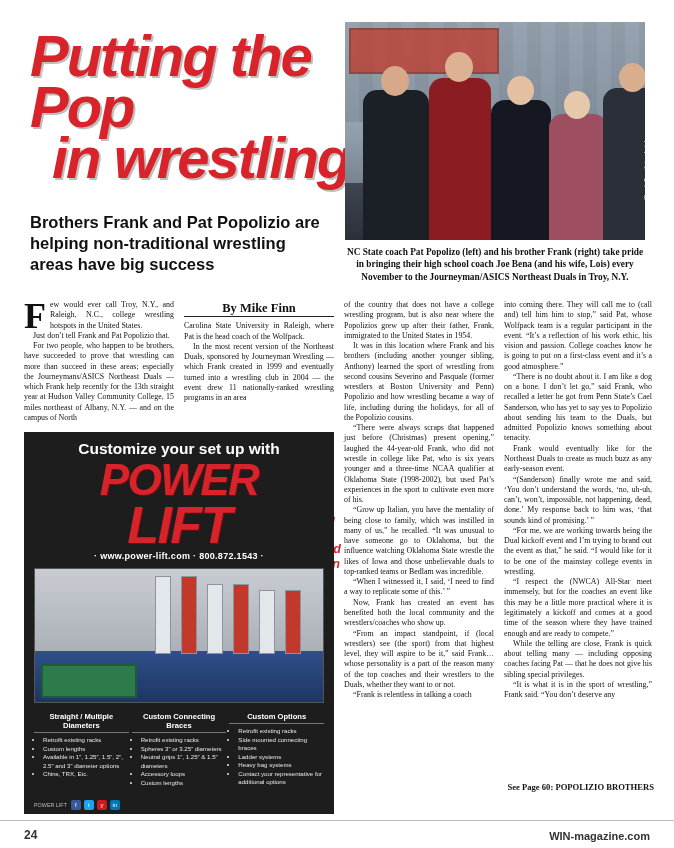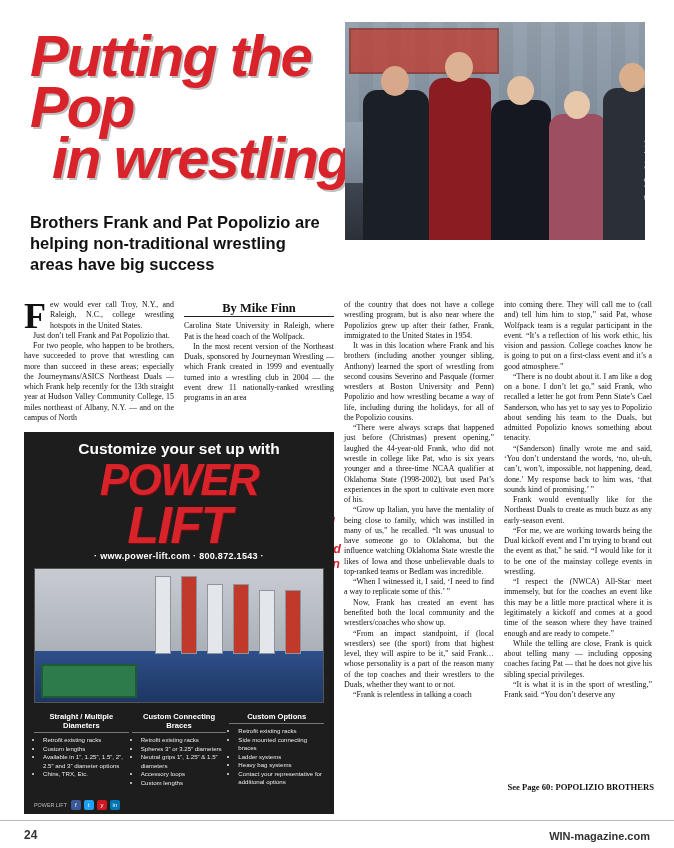--- a/index.html
+++ b/index.html
@@ -243,20 +243,21 @@
         <div class="head"></div>
       </div>
     <div class="person p4">
         <div class="head"></div>
       </div>
     <div class="person p5">
         <div class="head"></div>
       </div>
     <div class="photo-credit">(Frank Popolizio photo)</div>
   </div>
+  <div class="photo-caption">NC State coach Pat Popolizo (left) and his brother Frank (right) take pride in bringing their high school coach Joe Bena (and his wife, Lois) every November to the Journeyman/ASICS Northeast Duals in Troy, N.Y.</div>
 
   <div class="col col1">
     <p class="first"><span class="dropcap">F</span><span>ew would ever call Troy, N.Y., and Raleigh, N.C., college wrestling hotspots in the United States.</span></p>
     <p>Just don’t tell Frank and Pat Popolizio that.</p>
     <p>For two people, who happen to be brothers, have succeeded to prove that wrestling can more than succeed in these areas; especially the Journeymans/ASICS Northeast Duals — which Frank help recently for the 13th straight year at Hudson Valley Community College, 15 miles northeast of Albany, N.Y. — and on the campus of North</p>
   </div>
 
   <div class="col col2">
     <p class="byline">By Mike Finn</p>
     <div class="rule"></div>
@@ -271,22 +272,22 @@
     <p>“Grow up Italian, you have the mentality of being close to family, which was instilled in many of us,” he recalled. “It was unusual to have someone go to Oklahoma, but the influence watching Oklahoma State wrestle the likes of Iowa and those unbelievable duals to top-ranked teams or Bedlam was incredible.</p>
     <p>“When I witnessed it, I said, ‘I need to find a way to replicate some of this.’ ”</p>
     <p>Now, Frank has created an event has benefited both the local community and the wrestlers/coaches who show up.</p>
     <p>“From an impact standpoint, if (local wrestlers) see (the sport) from that highest level, they will aspire to be it,” said Frank… whose personality is a part of the reason many of the top coaches and their wrestlers to the Duals, whether they want to or not.</p>
     <p>“Frank is relentless in talking a coach</p>
   </div>
 
   <div class="col col4">
     <p class="first">into coming there. They will call me to (call and) tell him him to stop,” said Pat, whose Wolfpack team is a regular participant in the event. “It’s a reflection of his work ethic, his vision and passion. College coaches know he is going to put on a first-class event and it’s a good atmosphere.”</p>
     <p>“There is no doubt about it. I am like a dog on a bone. I don’t let go,” said Frank, who recalled a letter he got from Penn State’s Cael Sanderson, who has yet to say yes to Popolizio about sending his team to the Duals, but admitted Popolizio knows something about tenacity.</p>
+    <p>Frank would eventually like for the Northeast Duals to create as much buzz as any early-season event.</p>
     <p>“(Sanderson) finally wrote me and said, ‘You don’t understand the words, ‘no, uh-uh, can’t, won’t, impossible, not happening, dead, done.’ My response back to him was, ‘that sounds kind of promising.’ ”</p>
-    <p>Frank would eventually like for the Northeast Duals to create as much buzz as any early-season event.</p>
     <p>“For me, we are working towards being the Dual kickoff event and I’m trying to brand out the event as that,” he said. “I would like for it to be one of the mainstay college events in wrestling.</p>
     <p>“I respect the (NWCA) All-Star meet immensely, but for the coaches an event like this may be a little more practical where it is legitimately a kickoff and comes at a good time of the season where they have trained enough and are ready to compete.”</p>
     <p>While the telling are close, Frank is quick about telling many — including opposing coaches facing Pat — that he does not give his sibling special privileges.</p>
     <p>“It is what it is in the sport of wrestling,” Frank said. “You don’t deserve any</p>
   </div>
 
   <div class="seepage">See Page 60: POPOLIZIO BROTHERS</div>
 
   <div class="pullquote">“You don’t deserve anything in wrestling. You deserve what you earn. For Pat, he’s gotten what he’s earned and I believe I’ve gotten what I think I’ve earned.” — Frank Popolizio</div>
 

